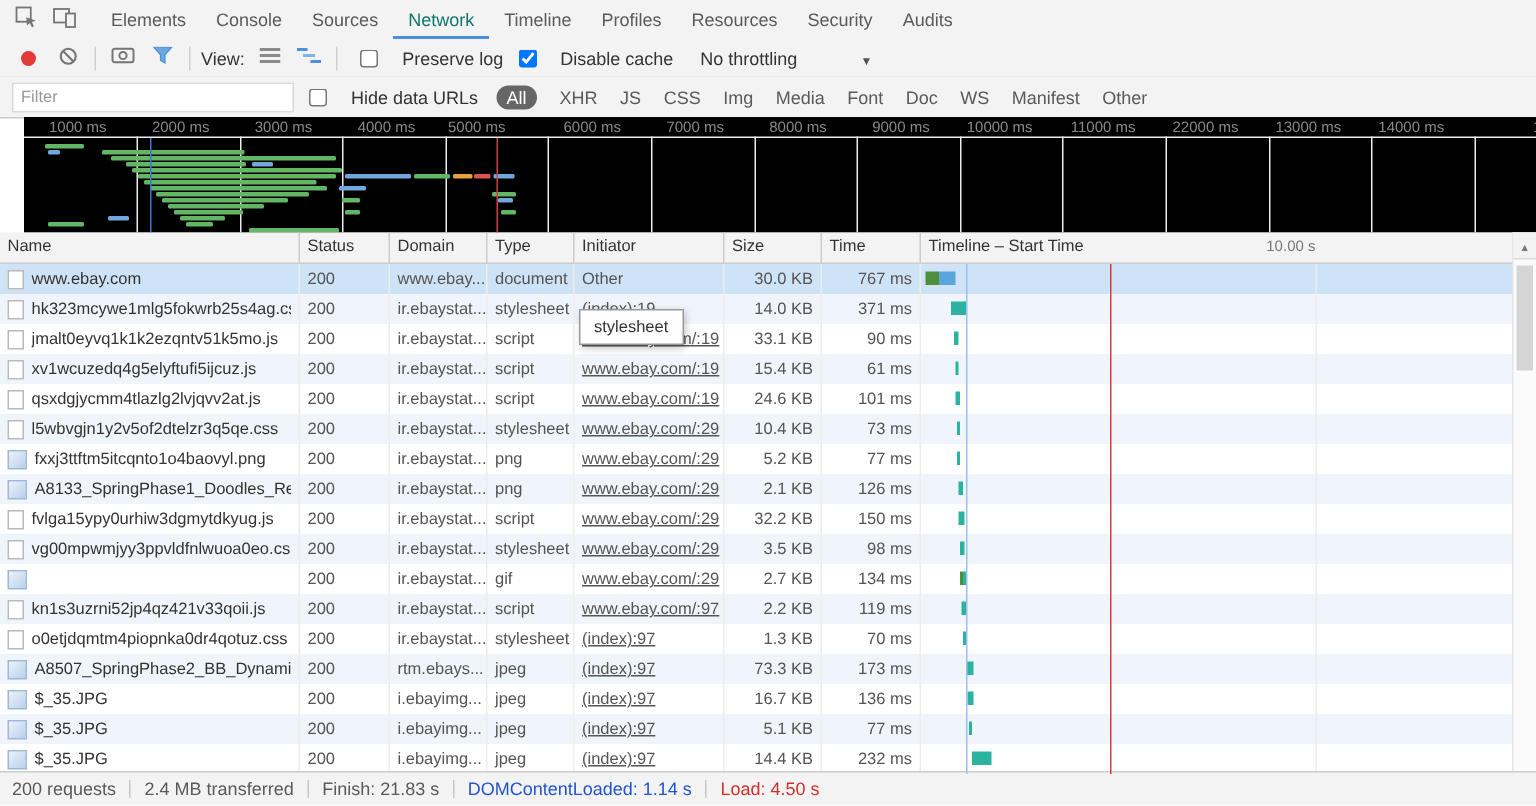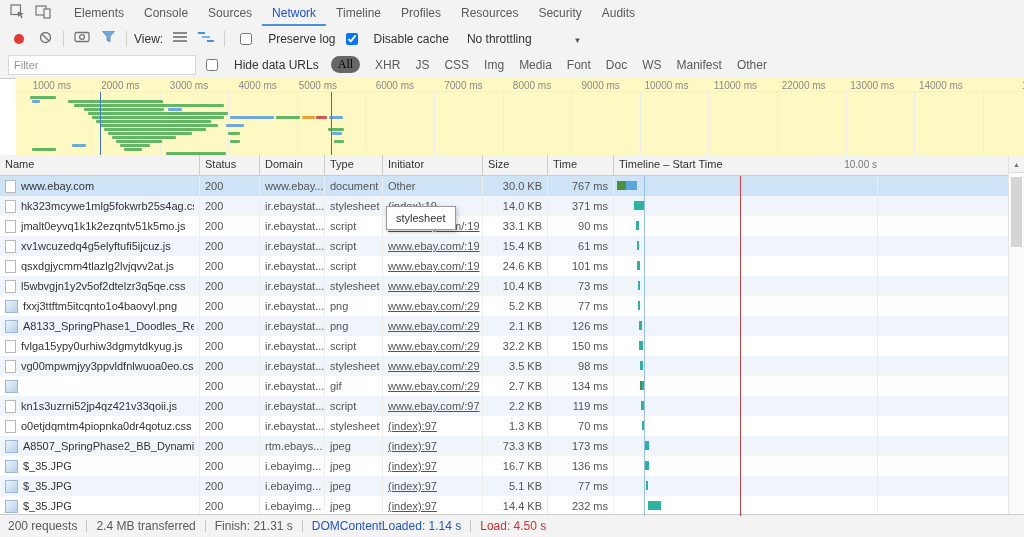--- a/index.html
+++ b/index.html
@@ -5,42 +5,42 @@
   html,body{margin:0;padding:0;background:#fff;}
   .window{position:relative;width:1024px;height:537px;overflow:hidden;background:#fff;
           font-family:"Liberation Sans","DejaVu Sans",sans-serif;font-size:12px;color:#333;}
   .section{position:absolute;left:0;right:0;}
 
   
   .tabbar{top:0;height:26px;background:#f3f3f3;border-bottom:1px solid #ccc;display:flex;align-items:center;padding-left:4px;}
   .icon-btn{width:26px;height:24px;display:flex;align-items:center;justify-content:center;flex:0 0 auto;}
   .tabs{display:flex;align-items:center;margin-left:8px;height:26px;}
   .tab{padding:0 10px;height:26px;line-height:26px;color:#5a5a5a;white-space:nowrap;}
-  .tab.active{color:#1d4ed8;box-shadow:inset 0 -2px 0 #4a90e2;}
+  .tab.active{color:#0f766e;box-shadow:inset 0 -2px 0 #4a90e2;}
 
   
   .toolbar{top:26px;height:25px;background:#f3f3f3;border-bottom:1px solid #ccc;display:flex;align-items:center;padding-left:6px;}
   .vsep{width:1px;height:16px;background:#d0d0d0;margin:0 5px;flex:0 0 auto;}
   .rec-dot{width:10px;height:10px;border-radius:50%;background:#e53935;}
   .lbl{color:#333;margin:0 4px 0 2px;}
   .chk{display:flex;align-items:center;gap:16px;margin-left:10px;color:#333;white-space:nowrap;}
   .chk input{width:12px;height:12px;margin:0;}
   .throttle{margin-left:18px;display:flex;align-items:center;gap:42px;color:#333;white-space:nowrap;}
   .caret::before{content:"▼";font-size:8px;color:#555;}
 
   
   .filterbar{top:51px;height:27px;background:#f3f3f3;border-bottom:1px solid #ccc;display:flex;align-items:center;padding-left:8px;}
   .filter-input{width:176px;height:18px;border:1px solid #d9d9d9;padding:0 5px;font:11px "Liberation Sans",sans-serif;color:#333;background:#fff;outline:none;}
   .filter-input::placeholder{color:#999;}
   .pills{display:flex;align-items:center;gap:15px;margin-left:12px;color:#5a5a5a;}
   .pill{white-space:nowrap;}
-  .pill.active{background:#666;color:#000000;border-radius:9px;padding:1px 7px;font-family:Liberation Serif, serif;}
-
-  
-  .overview{top:78px;height:77px;background:#fef9c3;border-bottom:1px solid #ccc;overflow:hidden;margin-left:16px;}
+  .pill.active{background:#666;color:#ffffff;border-radius:9px;padding:1px 7px;}
+
+  
+  .overview{top:78px;height:77px;background:#000000;border-bottom:1px solid #ccc;overflow:hidden;margin-left:16px;}
   .ov-label{position:absolute;top:2px;font-size:10px;color:#8a8a8a;white-space:nowrap;}
   .ov-line{position:absolute;top:13px;bottom:0;width:1px;background:#ececec;}
   .ov-hair{position:absolute;left:0;right:0;top:13px;height:1px;background:#ececec;}
   .ov-bar{position:absolute;height:3px;border-radius:1px;}
   .ov-event{position:absolute;top:14px;bottom:0;width:1px;z-index:2;}
   .ov-event.dcl{left:84px;background:#3b78d0;}
   .ov-event.load{left:315px;background:#d04040;}
 
   
   .table{top:155px;height:360px;}
@@ -548,20 +548,20 @@
     </div>
   </div>
 
   <div class="tooltip">stylesheet</div>
 
   <div class="section statusbar">
     <span>200 requests</span>
     <div class="sb-sep"></div>
     <span>2.4 MB transferred</span>
     <div class="sb-sep"></div>
-    <span>Finish: 21.31 s</span>
+    <span>Finish: 21.83 s</span>
     <div class="sb-sep"></div>
     <span class="sb-dcl">DOMContentLoaded: 1.14 s</span>
     <div class="sb-sep"></div>
     <span class="sb-load">Load: 4.50 s</span>
   </div>
 
 </div>
 
 </body></html>

